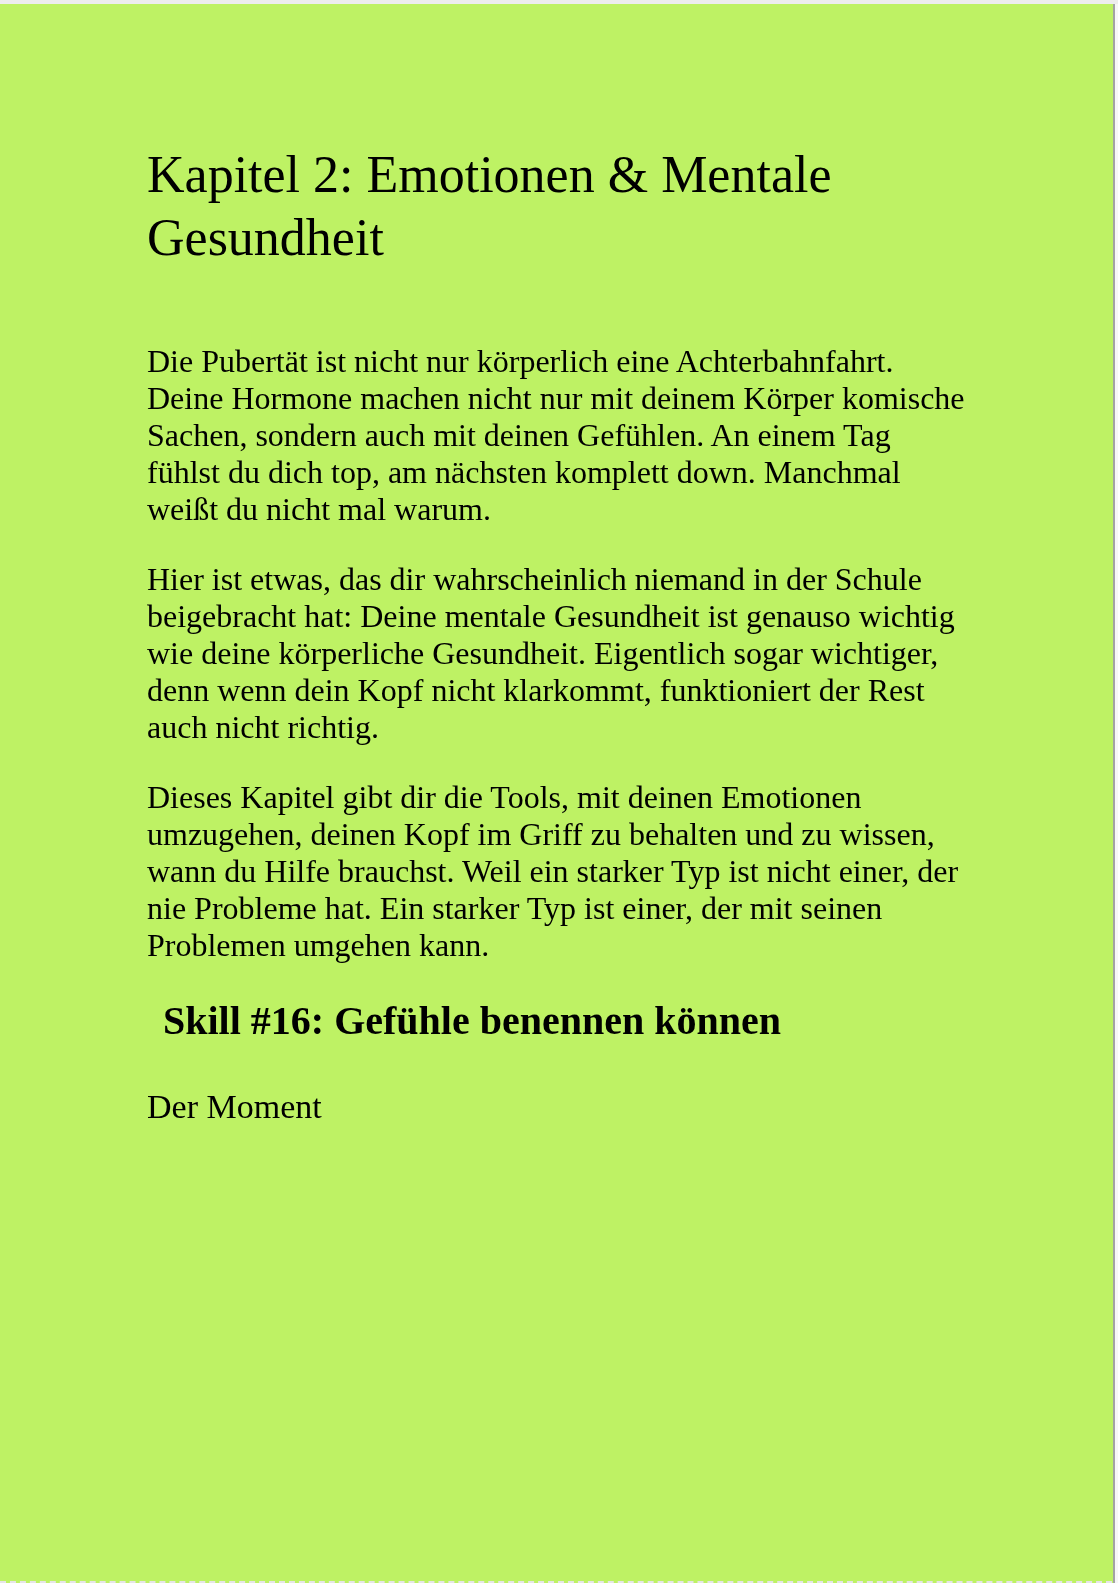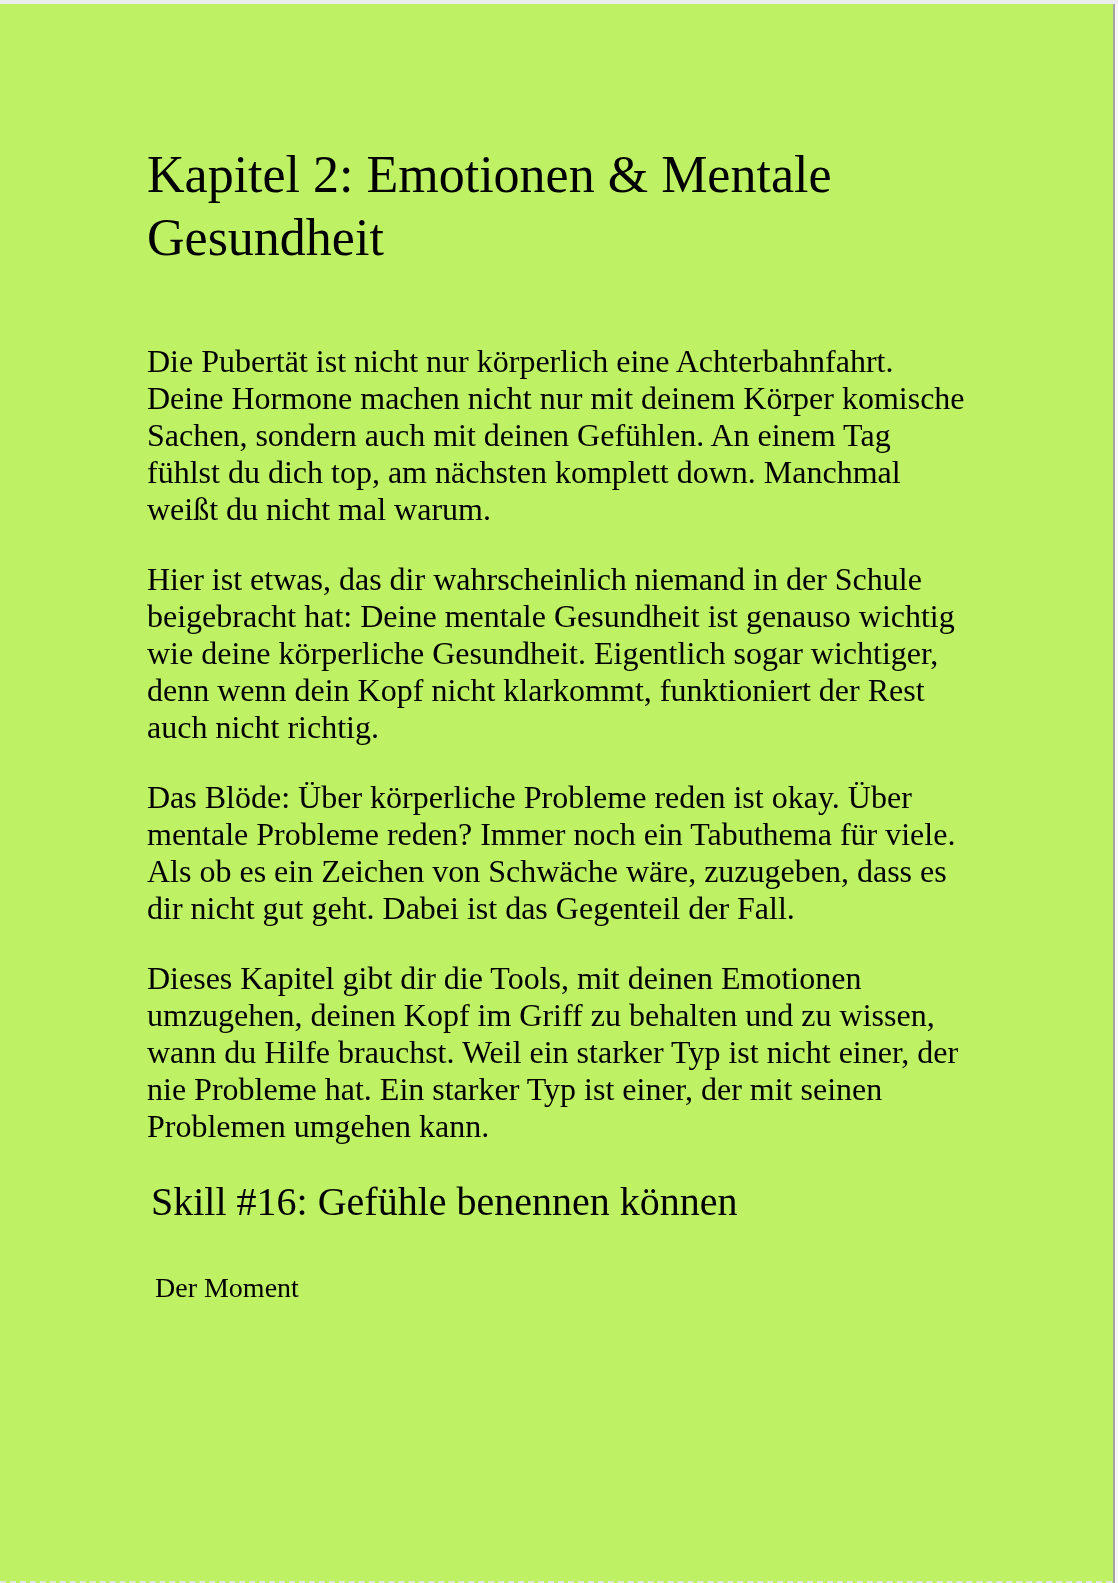--- a/index.html
+++ b/index.html
@@ -61,47 +61,46 @@
     letter-spacing: 0;
   }
   .body-para {
     font-size: 32px;
     line-height: 37px;
     margin: 0 0 33px 0;
   }
   .skill-heading {
     font-size: 40px;
     line-height: 48px;
-    font-weight: normal;
-    margin: 32px 0 43px 4px;
+    font-weight: bold;
+    margin: 32px 0 43px 16px;
   }
   .skill-lead {
-    font-size: 28px;
+    font-size: 34px;
     line-height: 37px;
-    margin: 8px;
+    margin: 0;
   }
 </style>
 </head>
 <body>
 
 <div class="viewport">
 
   <div class="top-strip"></div>
   <div class="right-gutter"></div>
   <div class="right-edge"></div>
 
   <div class="content">
 
     <h1 class="chapter-title">Kapitel 2: Emotionen &amp; Mentale Gesundheit</h1>
 
     <p class="body-para">Die Pubertät ist nicht nur körperlich eine Achterbahnfahrt. Deine Hormone machen nicht nur mit deinem Körper komische Sachen, sondern auch mit deinen Gefühlen. An einem Tag fühlst du dich top, am nächsten komplett down. Manchmal weißt du nicht mal warum.</p>
 
     <p class="body-para">Hier ist etwas, das dir wahrscheinlich niemand in der Schule beigebracht hat: Deine mentale Gesundheit ist genauso wichtig wie deine körperliche Gesundheit. Eigentlich sogar wichtiger, denn wenn dein Kopf nicht klarkommt, funktioniert der Rest auch nicht richtig.</p>
 
-    <p class="body-para">Das Blöde: Über körperliche Probleme reden ist okay. Über mentale Probleme reden? Immer noch ein Tabuthema für viele. Als ob es ein Zeichen von Schwäche wäre, zuzugeben, dass es dir nicht gut geht. Dabei ist das Gegenteil der Fall.</p>
 
     <p class="body-para">Dieses Kapitel gibt dir die Tools, mit deinen Emotionen umzugehen, deinen Kopf im Griff zu behalten und zu wissen, wann du Hilfe brauchst. Weil ein starker Typ ist nicht einer, der nie Probleme hat. Ein starker Typ ist einer, der mit seinen Problemen umgehen kann.</p>
 
     <h2 class="skill-heading">Skill #16: Gefühle benennen können</h2>
 
     <p class="skill-lead">Der Moment</p>
 
   </div>
 
   <div class="page-break"></div>

